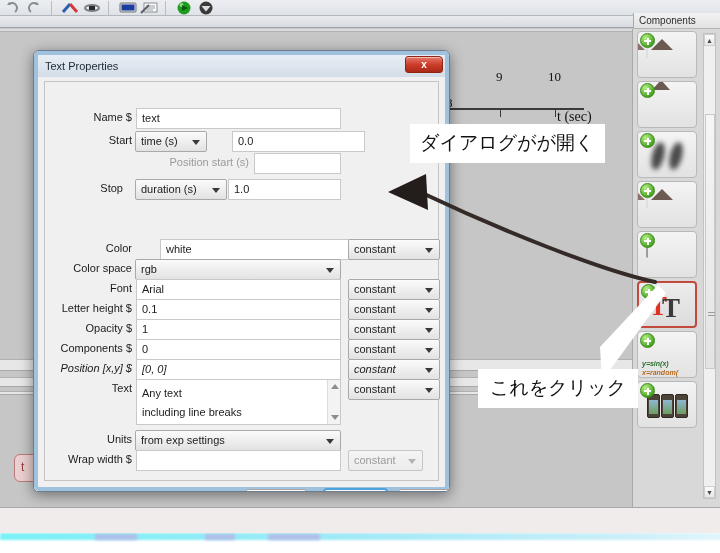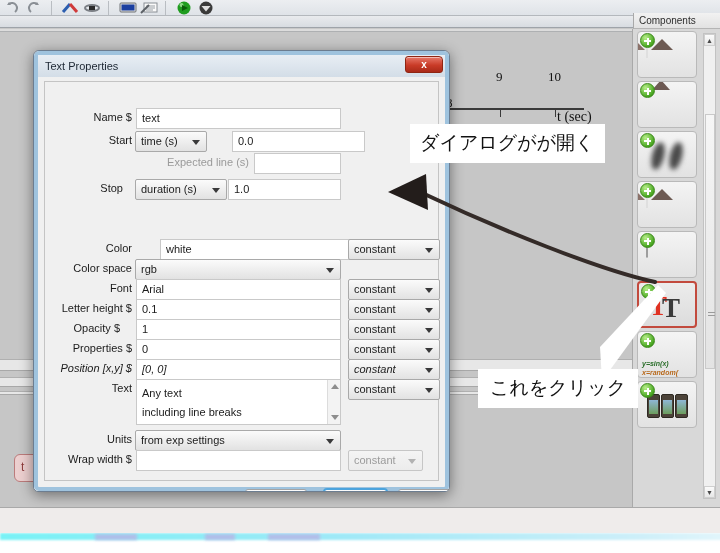--- a/index.html
+++ b/index.html
@@ -510,21 +510,21 @@
     <div class="row" style="top:49px; width:100%;">
       <span class="lbl" style="right:306px;">Start</span>
       <span class="combo" style="left:90px; width:72px;">
         <span>time (s)</span>
         <span class="arrow"></span>
       </span>
       <span class="txt" style="left:163px; width:133px;margin-left:24px;">0.0</span>
     </div>
 
     <div class="row" style="top:71px; width:100%;">
-      <span class="lbl lbl-dim" style="right:189px;">Expected line (s)</span>
+      <span class="lbl lbl-dim" style="right:189px;">Position start (s)</span>
       <span class="txt empty" style="left:209px; width:87px;"></span>
     </div>
 
     <div class="row" style="top:97px; width:100%;">
       <span class="lbl" style="right:315px;">Stop</span>
       <span class="combo" style="left:90px; width:92px;">
         <span>duration (s)</span>
         <span class="arrow"></span>
       </span>
       <span class="txt" style="left:183px; width:113px;">1.0</span>
@@ -560,30 +560,30 @@
     <div class="row" style="top:217px; width:100%;">
       <span class="lbl" style="right:306px;">Letter height $</span>
       <span class="txt" style="left:91px; width:205px;">0.1</span>
       <span class="combo" style="left:303px; width:92px;">
         <span>constant</span>
         <span class="arrow"></span>
       </span>
     </div>
 
     <div class="row" style="top:237px; width:100%;">
-      <span class="lbl" style="right:318px;text-align:right;">Opacity $</span>
+      <span class="lbl" style="right:306px;text-align:right;">Opacity $</span>
       <span class="txt" style="left:91px; width:205px;">1</span>
       <span class="combo" style="left:303px; width:92px;">
         <span>constant</span>
         <span class="arrow"></span>
       </span>
     </div>
 
     <div class="row" style="top:257px; width:100%;">
-      <span class="lbl" style="right:306px;">Properties $</span>
+      <span class="lbl" style="right:306px;">Components $</span>
       <span class="txt" style="left:91px; width:205px;">0</span>
       <span class="combo" style="left:303px; width:92px;">
         <span>constant</span>
         <span class="arrow"></span>
       </span>
     </div>
 
     <div class="row" style="top:277px; width:100%;font-style:italic;">
       <span class="lbl" style="right:306px;">Position [x,y] $</span>
       <span class="txt" style="left:91px; width:205px;">[0, 0]</span>

